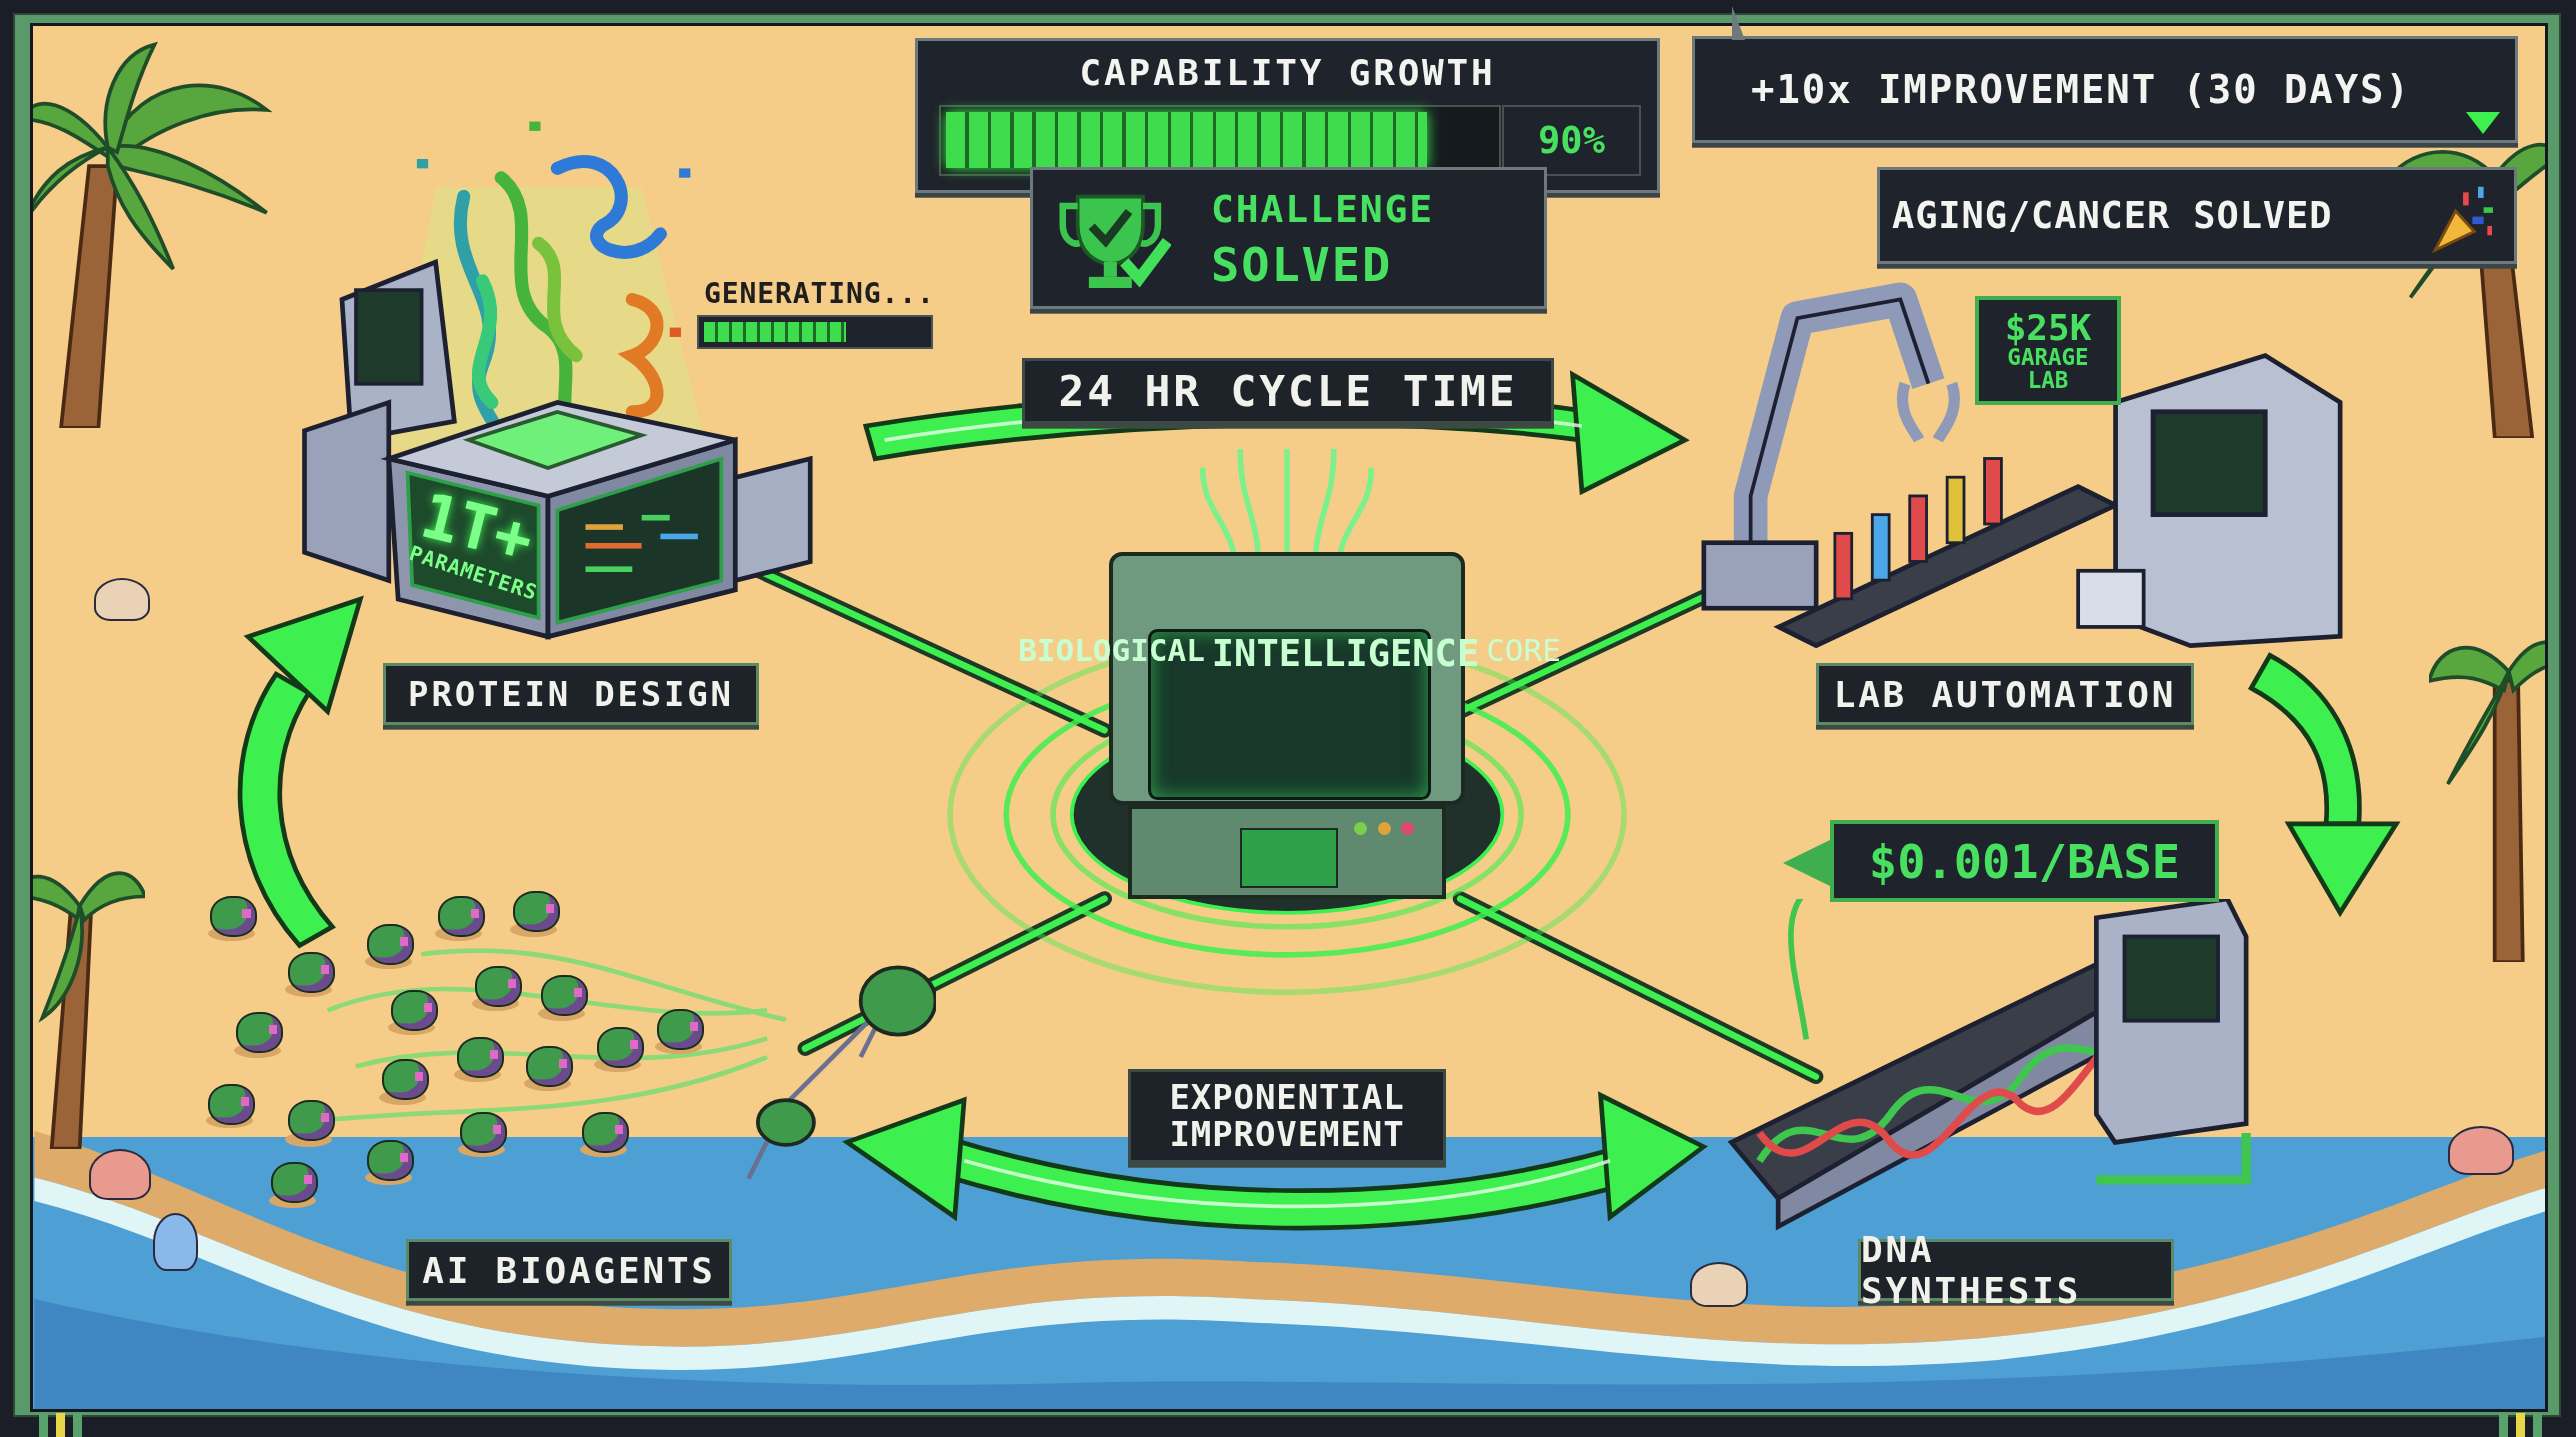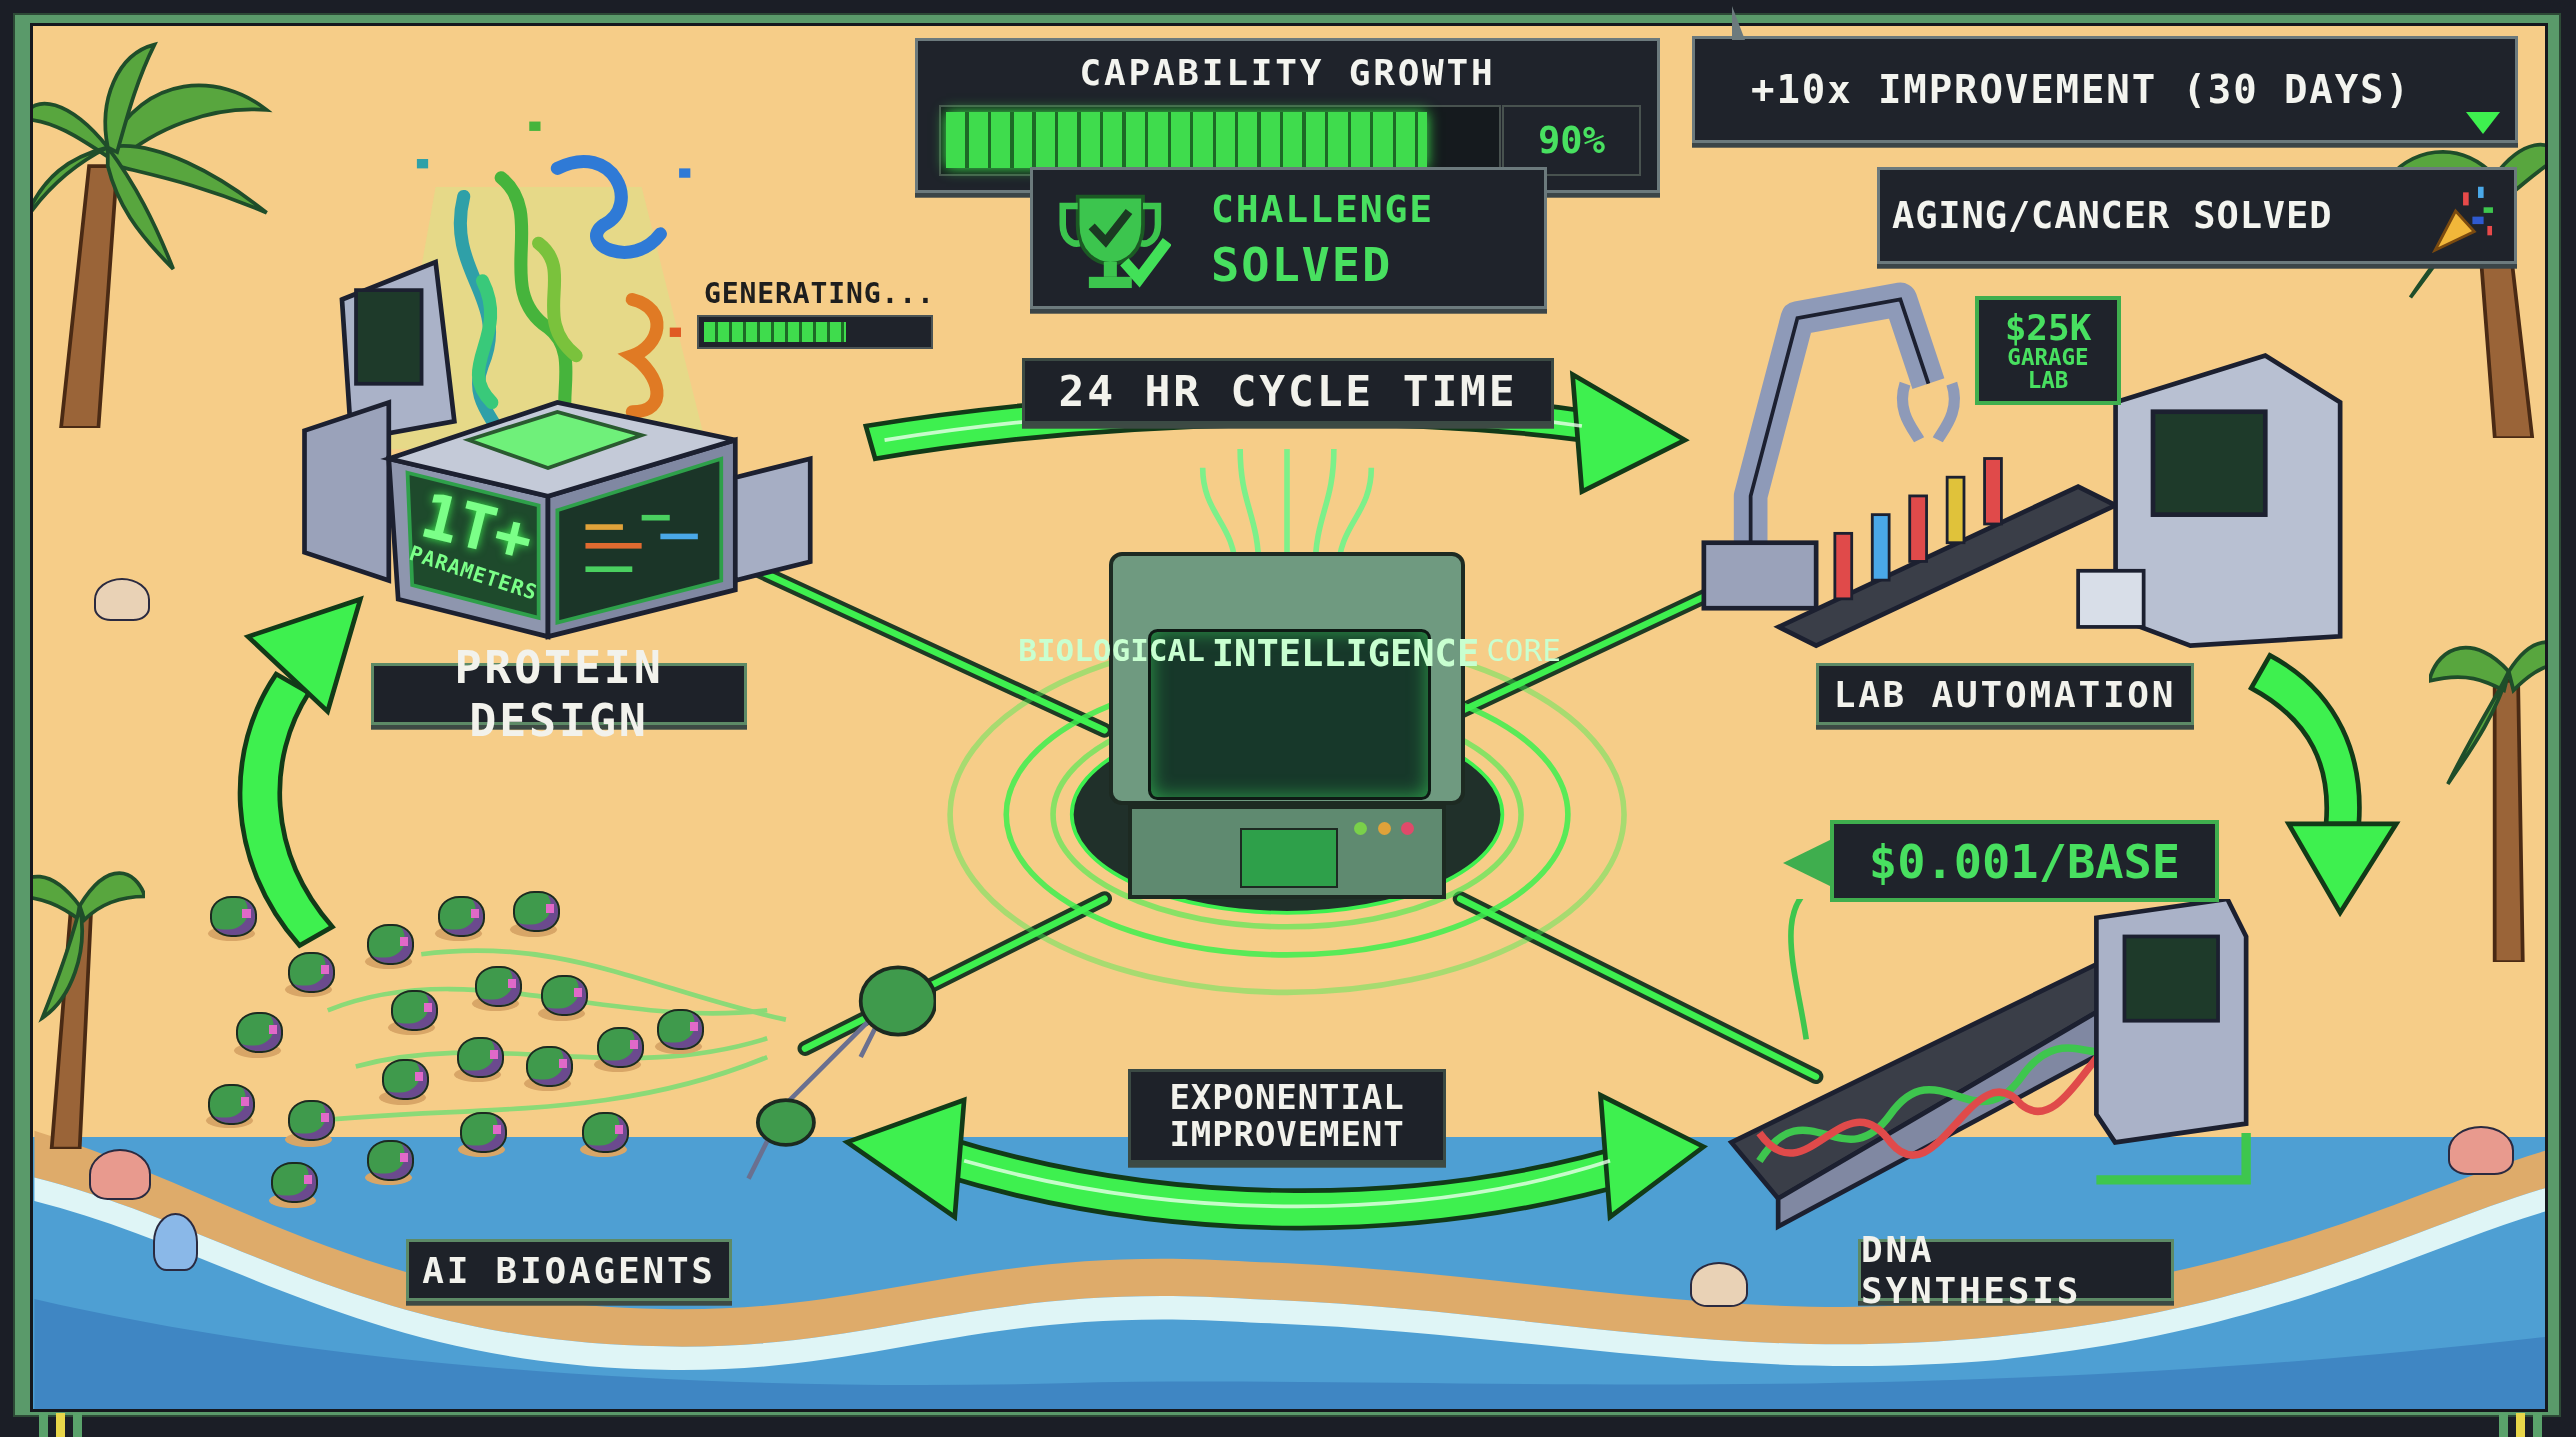--- a/index.html
+++ b/index.html
@@ -209,21 +209,21 @@
         <rect x="340" y="545" width="50" height="6" fill="#4ad060"></rect>
       </g>
   </svg>
   <div style="position:absolute;left:154px;top:435px;font-size:62px;font-weight:bold;color:#7bff88;transform:rotate(14deg);text-shadow:0 0 9.4px #3ef04f;">1T+</div>
   <div style="position:absolute;left:140px;top:505px;font-size:20.6px;font-weight:bold;color:#7bff88;transform:rotate(18deg);letter-spacing:0.9px;">PARAMETERS</div>
 </div>
 <div style="position:absolute;left:704px;top:277px;font-size:28px;font-weight:bold;color:#1e1e1e;letter-spacing:0.9px;">GENERATING...</div>
 <div style="position:absolute;left:697px;top:315px;width:236px;height:34px;background:#1f232b;border:2.8px solid #4b5455;box-sizing:border-box;padding:4.7px;">
   <div style="width:64%;height:100%;background:repeating-linear-gradient(90deg,#3fdc4d 0 11.2px,#1d6a26 11.2px 14px);"></div>
 </div>
-<div class="label" style="left:371px;top:663px;width:376px;height:62px;font-size:45px;text-align:center;">PROTEIN DESIGN</div>
+<div class="label" style="left:383px;top:663px;width:376px;height:62px;font-size:34px;">PROTEIN DESIGN</div>
 
 <div class="label" style="left:1022px;top:358px;width:532px;height:66px;font-size:43px;border-color:#3b4a44;">24 HR CYCLE TIME</div>
 
 <div style="position:absolute;left:1109px;top:552px;width:356px;height:356px;">
   <svg style="position:absolute;left:0;top:-103px" width="356" height="122" viewBox="0 0 380 130">
     <g fill="none" stroke="#7cf08a" stroke-width="6">
       <path d="M135 130 C135 80 100 70 100 20"></path>
         <path d="M160 130 C160 70 140 60 140 0"></path>
         <path d="M190 130 V0"></path>
         <path d="M220 130 C220 70 240 60 240 0"></path>

